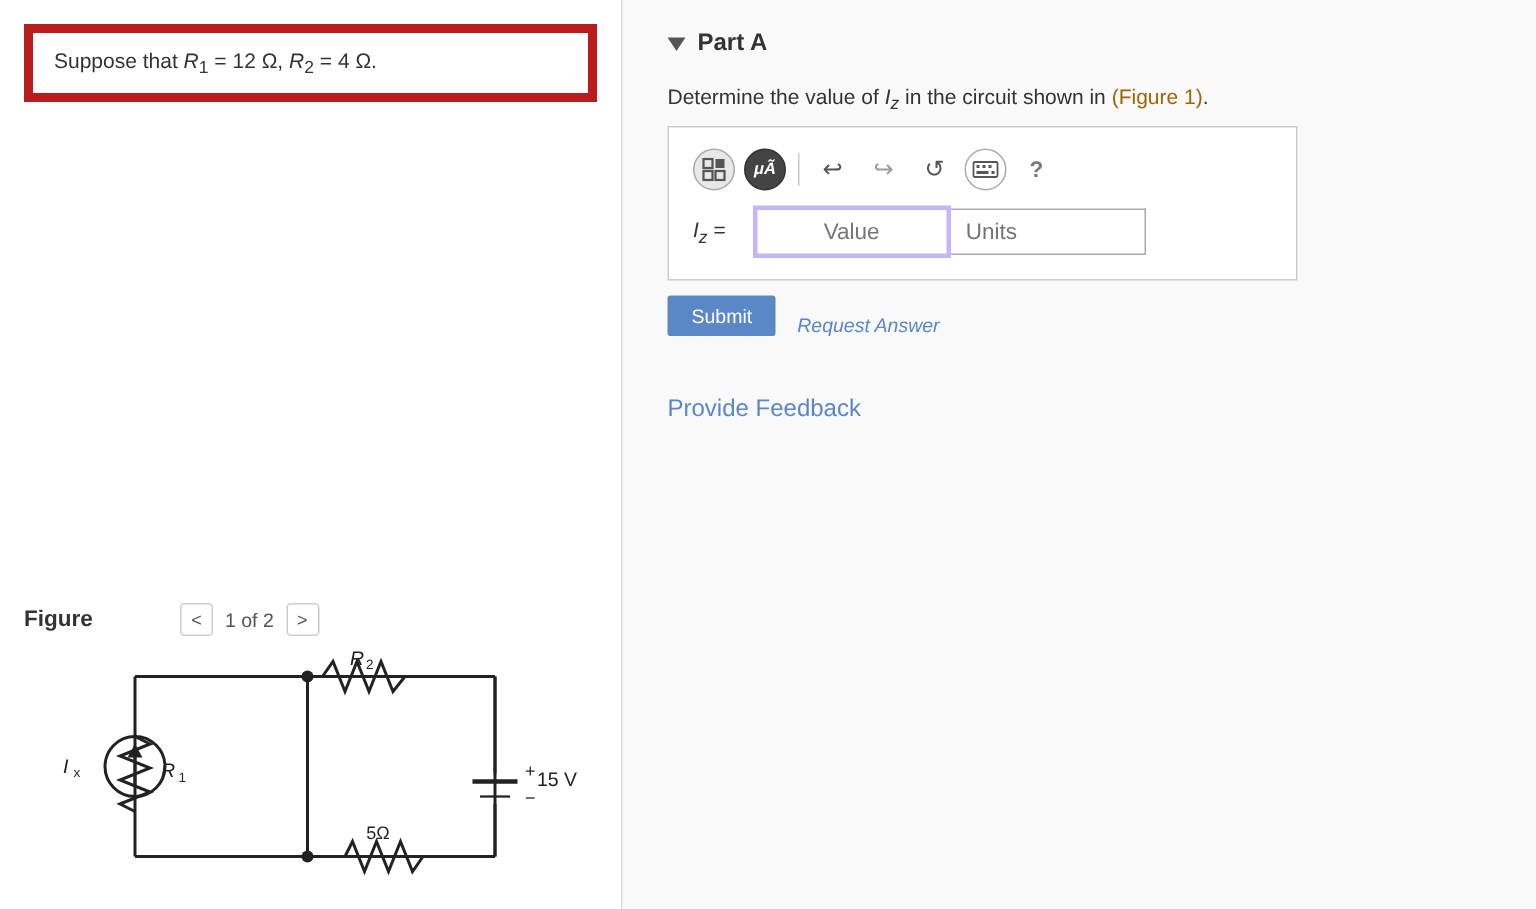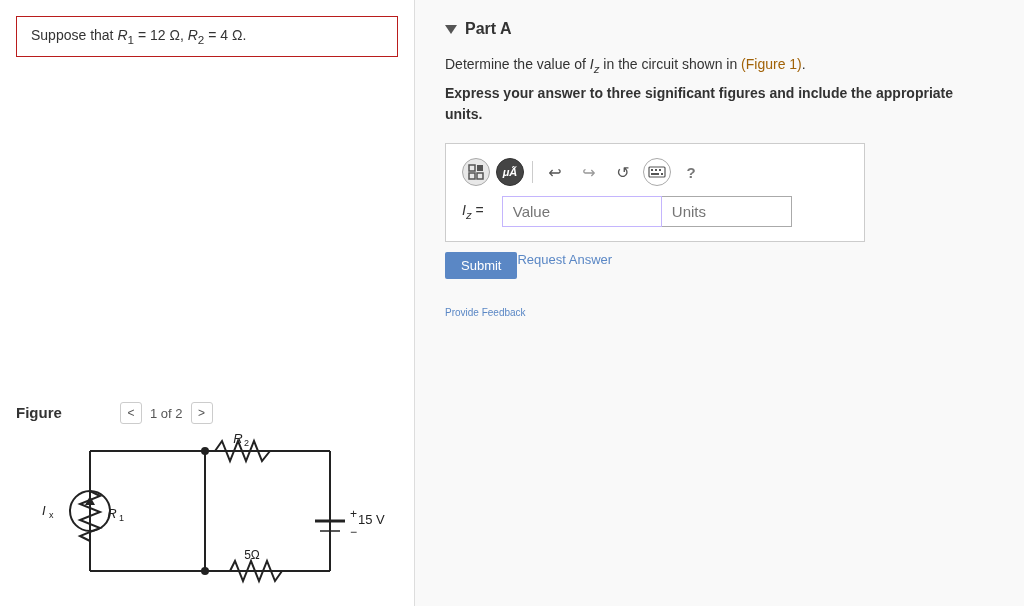--- a/index.html
+++ b/index.html
@@ -19,21 +19,21 @@
       border-right: 1px solid #ddd;
       padding: 16px;
       display: flex;
       flex-direction: column;
       position: relative;
     }
 
     .problem-statement {
       font-size: 14px;
       color: #333;
-      border: 1px solid #b91c1c;
+      border: 6px solid #b91c1c;
       padding: 10px 14px;
       background: #fff;
       margin-bottom: 10px;
     }
 
     .figure-label {
       font-size: 15px;
       font-weight: bold;
       color: #333;
       position: absolute;
@@ -215,69 +215,72 @@
     }
 
     .iz-label {
       font-size: 14px;
       color: #333;
       margin-right: 18px;
       white-space: nowrap;
     }
 
     .value-input {
-      border: 1px solid #c4b5fd;
+      border: 3px solid #c4b5fd;
       padding: 6px 10px;
       font-size: 15px;
       color: #999;
-      width: 160px;
+      width: 132px;
       outline: none;
       background: #fff;
+      text-align: center;
     }
 
     .units-input {
       border: 1px solid #aaa;
       border-left: none;
       padding: 6px 10px;
       font-size: 15px;
       color: #14532d;
       width: 130px;
       outline: none;
       background: #fff;
     }
 
     .action-row {
       display: flex;
-      align-items: flex-start;
+      align-items: flex-end;
+      gap: 14px;
       margin-top: 10px;
     }
 
     .submit-btn {
       background: #5a87c5;
       color: #fff;
       border: none;
       padding: 6px 16px;
       font-size: 13px;
       cursor: pointer;
       border-radius: 2px;
     }
 
     .request-link {
       font-size: 13px;
       color: #5a87c5;
       cursor: pointer;
       text-decoration: none;
+      font-style: italic;
     }
 
     .feedback-link {
-      font-size: 10px;
+      font-size: 16px;
       color: #5a87c5;
       cursor: pointer;
       text-decoration: none;
-      margin-top: 28px;
+      margin-top: 40px;
     }
 
     
     .math {
       font-style: italic;
     }
 
     
     .circuit-svg {
       width: 100%;
@@ -355,21 +358,20 @@
 <div class="right-panel">
 
   <div class="part-header">
     <div class="triangle-down"></div>
     <span class="part-title">Part A</span>
   </div>
 
   <p class="question-text">
     Determine the value of <span class="math">I<sub>z</sub></span> in the circuit shown in <a style="color:#a16207;cursor:pointer;">(Figure 1)</a>.
   </p>
-  <p class="question-bold">Express your answer to three significant figures and include the appropriate units.</p>
 
   <div class="answer-container">
 
     <div class="toolbar">
       <div class="toolbar-icon grid-btn">
         <svg width="16" height="16" viewBox="0 0 16 16">
           <rect x="1" y="1" width="6" height="6" fill="none" stroke="#555" stroke-width="1.5"></rect>
           <rect x="9" y="1" width="6" height="6" fill="#555"></rect>
           <rect x="1" y="9" width="6" height="6" fill="none" stroke="#555" stroke-width="1.5"></rect>
           <rect x="9" y="9" width="6" height="6" fill="none" stroke="#555" stroke-width="1.5"></rect>

